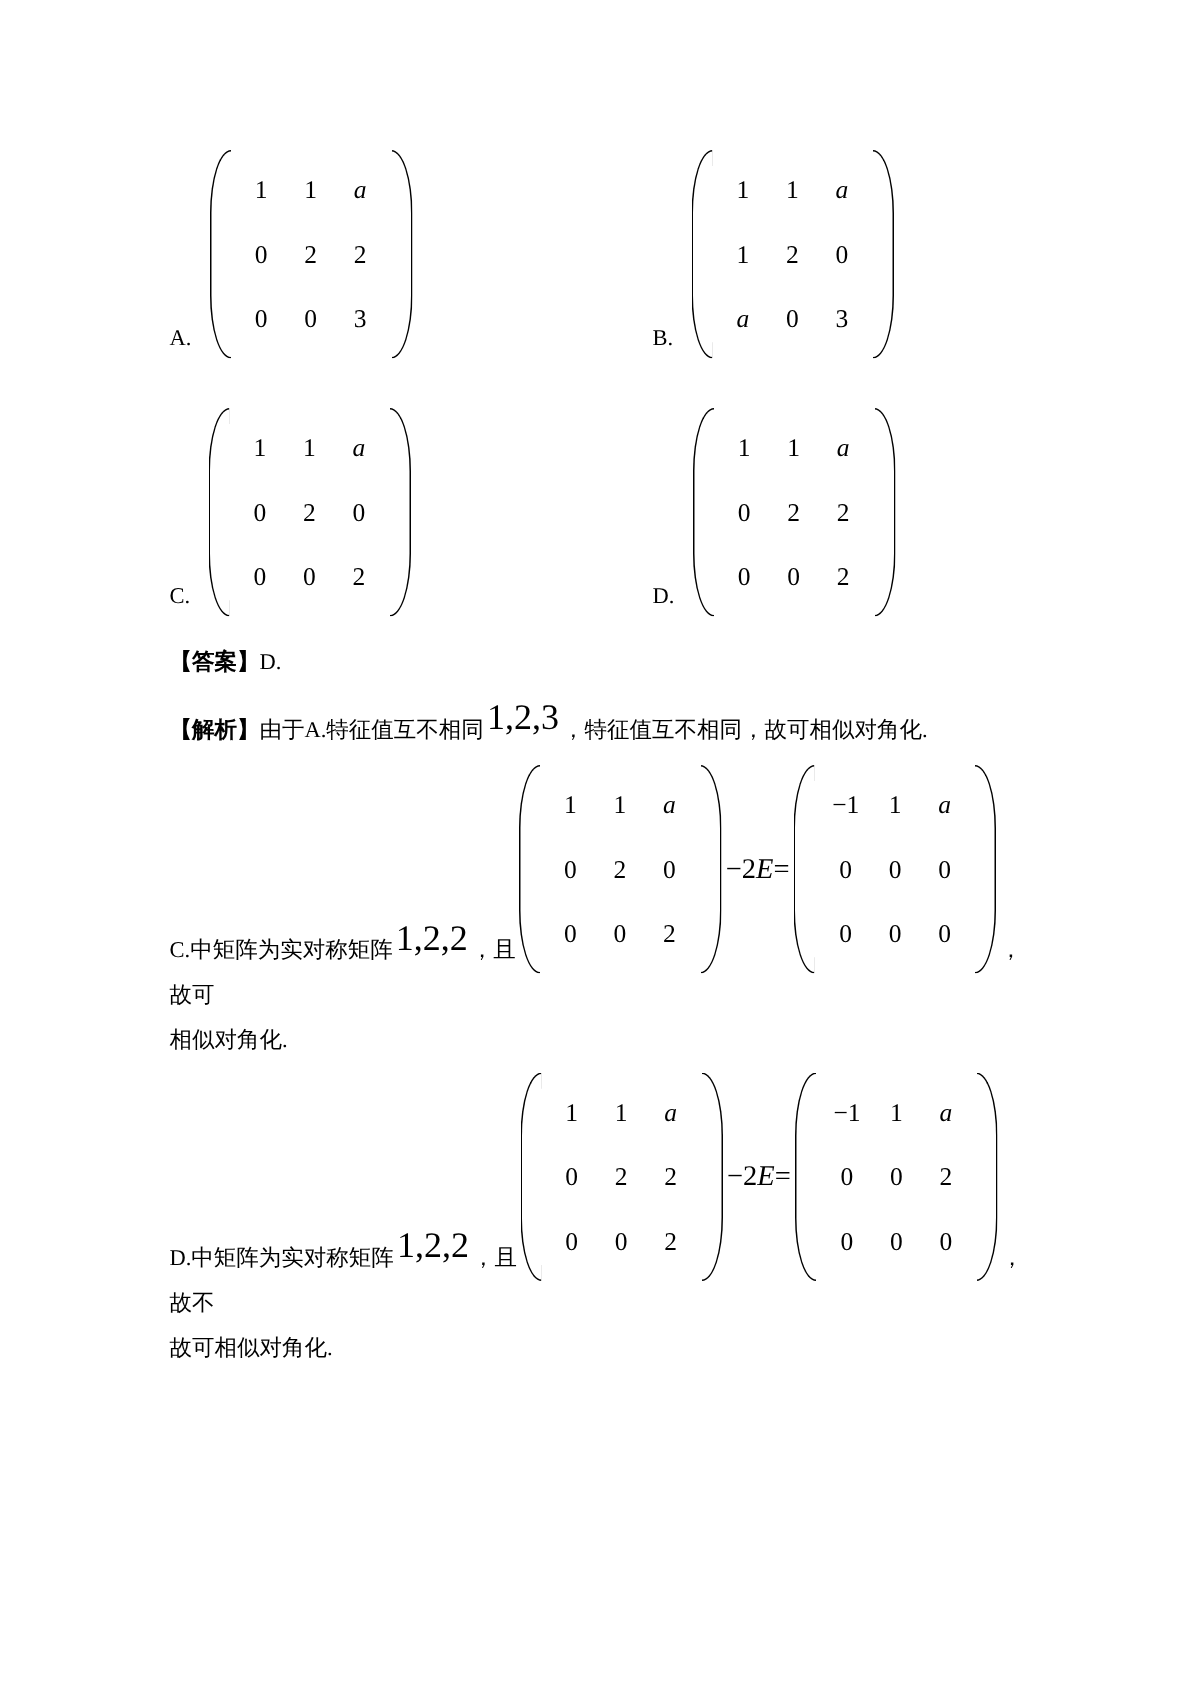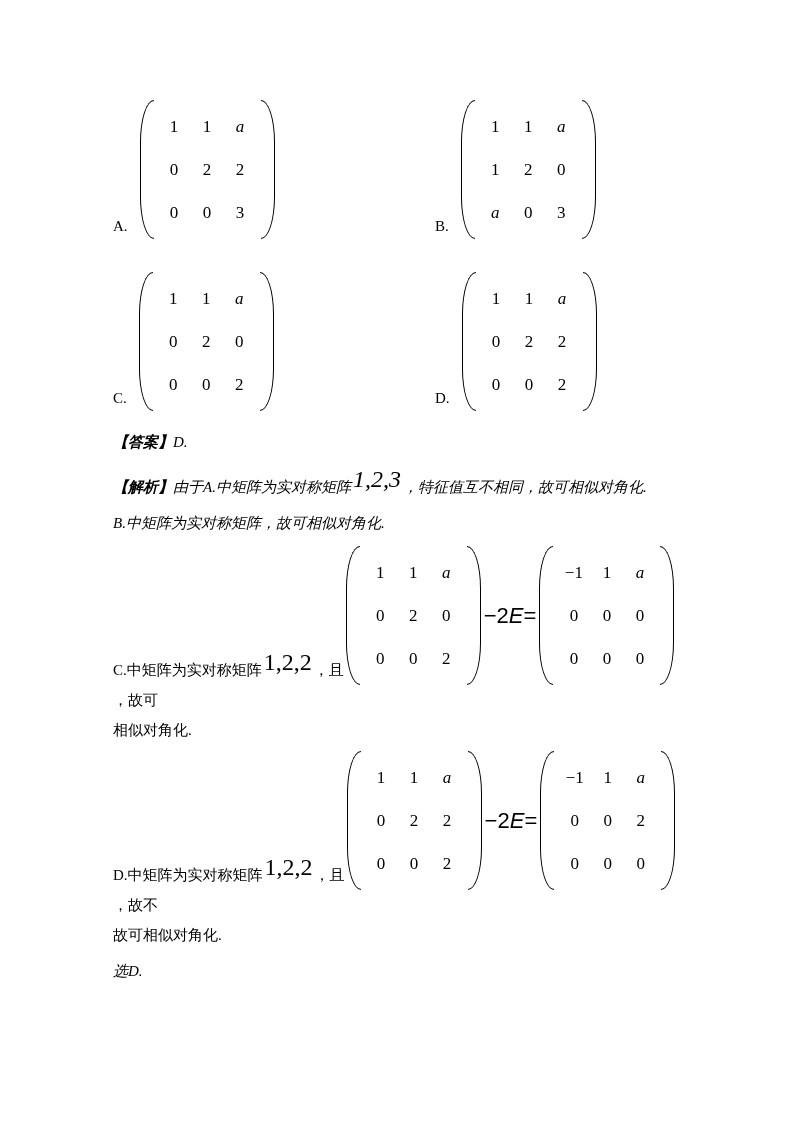--- a/index.html
+++ b/index.html
@@ -21,30 +21,30 @@
   .mgrid{display:grid;grid-template-columns:repeat(3,33px);grid-auto-rows:43px;padding:5px 4px;}
   .mcell{display:flex;align-items:center;justify-content:center;font-size:17px;font-family:"Liberation Serif","DejaVu Serif",serif;}
   .mcell.var{font-style:italic;}
   
   .options-row{display:flex;align-items:flex-end;}
   .options-row.first{margin-bottom:33px;}
   .option{display:flex;align-items:flex-end;}
   .option.col1{width:322px;}
   .option-label{padding-bottom:4px;margin-right:12px;white-space:nowrap;}
   
-  .line{line-height:34px;margin:0;font-style:italic;}
+  .line{line-height:34px;margin:0;}
   .answer-line{margin-top:14px;}
   .analysis-line{margin-top:8px;}
   .b-line{margin-top:2px;}
   .bold{font-weight:bold;}
   .eig{font-size:24px;position:relative;top:-5px;padding:0 2px;font-family:"Liberation Serif","DejaVu Serif",serif;}
   
   .item{line-height:30px;margin-top:6px;}
   .expr{display:inline-flex;align-items:center;vertical-align:bottom;margin:0 2px;}
-  .op{font-size:22px;margin:0 3px;white-space:nowrap;font-family:Liberation Sans, sans-serif;}
+  .op{font-size:19px;margin:0 3px;white-space:nowrap;font-family:Liberation Serif, serif;}
   .op .var{font-style:italic;}
   .conclusion{margin-top:4px;}
 </style>
 </head>
 <body>
 
 <div class="page">
 
   <div class="options-row first">
     <div class="option col1">
@@ -119,23 +119,22 @@
             <span class="mcell">0</span>
             <span class="mcell">2</span>
           </span>
         <span class="paren r"></span>
       </span>
     </div>
   </div>
 
   <p class="line answer-line"><span class="bold">【答案】</span><span>D.</span></p>
 
-  <p class="line analysis-line"><span class="bold">【解析】</span><span>由于A.中矩阵为实对称矩阵</span><span class="eig">1,2,3</span><span>，特征值互不相同，故可相似对角化.</span></p>
-
-  <p class="line b-line">B.中矩阵为实对称矩阵，故可相似对角化.</p>
+  <p class="line analysis-line"><span class="bold">【解析】</span><span>由于A.特征值互不相同</span><span class="eig">1,2,3</span><span>，特征值互不相同，故可相似对角化.</span></p>
+
 
   <div class="item">
     <span>C.中矩阵为实对称矩阵</span><span class="eig">1,2,2</span><span>，且</span><span class="expr">
         <span class="matrix">
           <span class="paren l"></span>
           <span class="mgrid" style="grid-template-columns: repeat(3, 33px);">
             <span class="mcell">1</span>
             <span class="mcell">1</span>
             <span class="mcell var">a</span>
             <span class="mcell">0</span>
@@ -197,15 +196,14 @@
             <span class="mcell">0</span>
             <span class="mcell">0</span>
             <span class="mcell">0</span>
           </span>
           <span class="paren r"></span>
         </span>
       </span><span>，故不</span><br>
     <span>故可相似对角化.</span>
   </div>
 
-  <p class="line conclusion">选D.</p>
 
 </div>
 
 </body></html>

